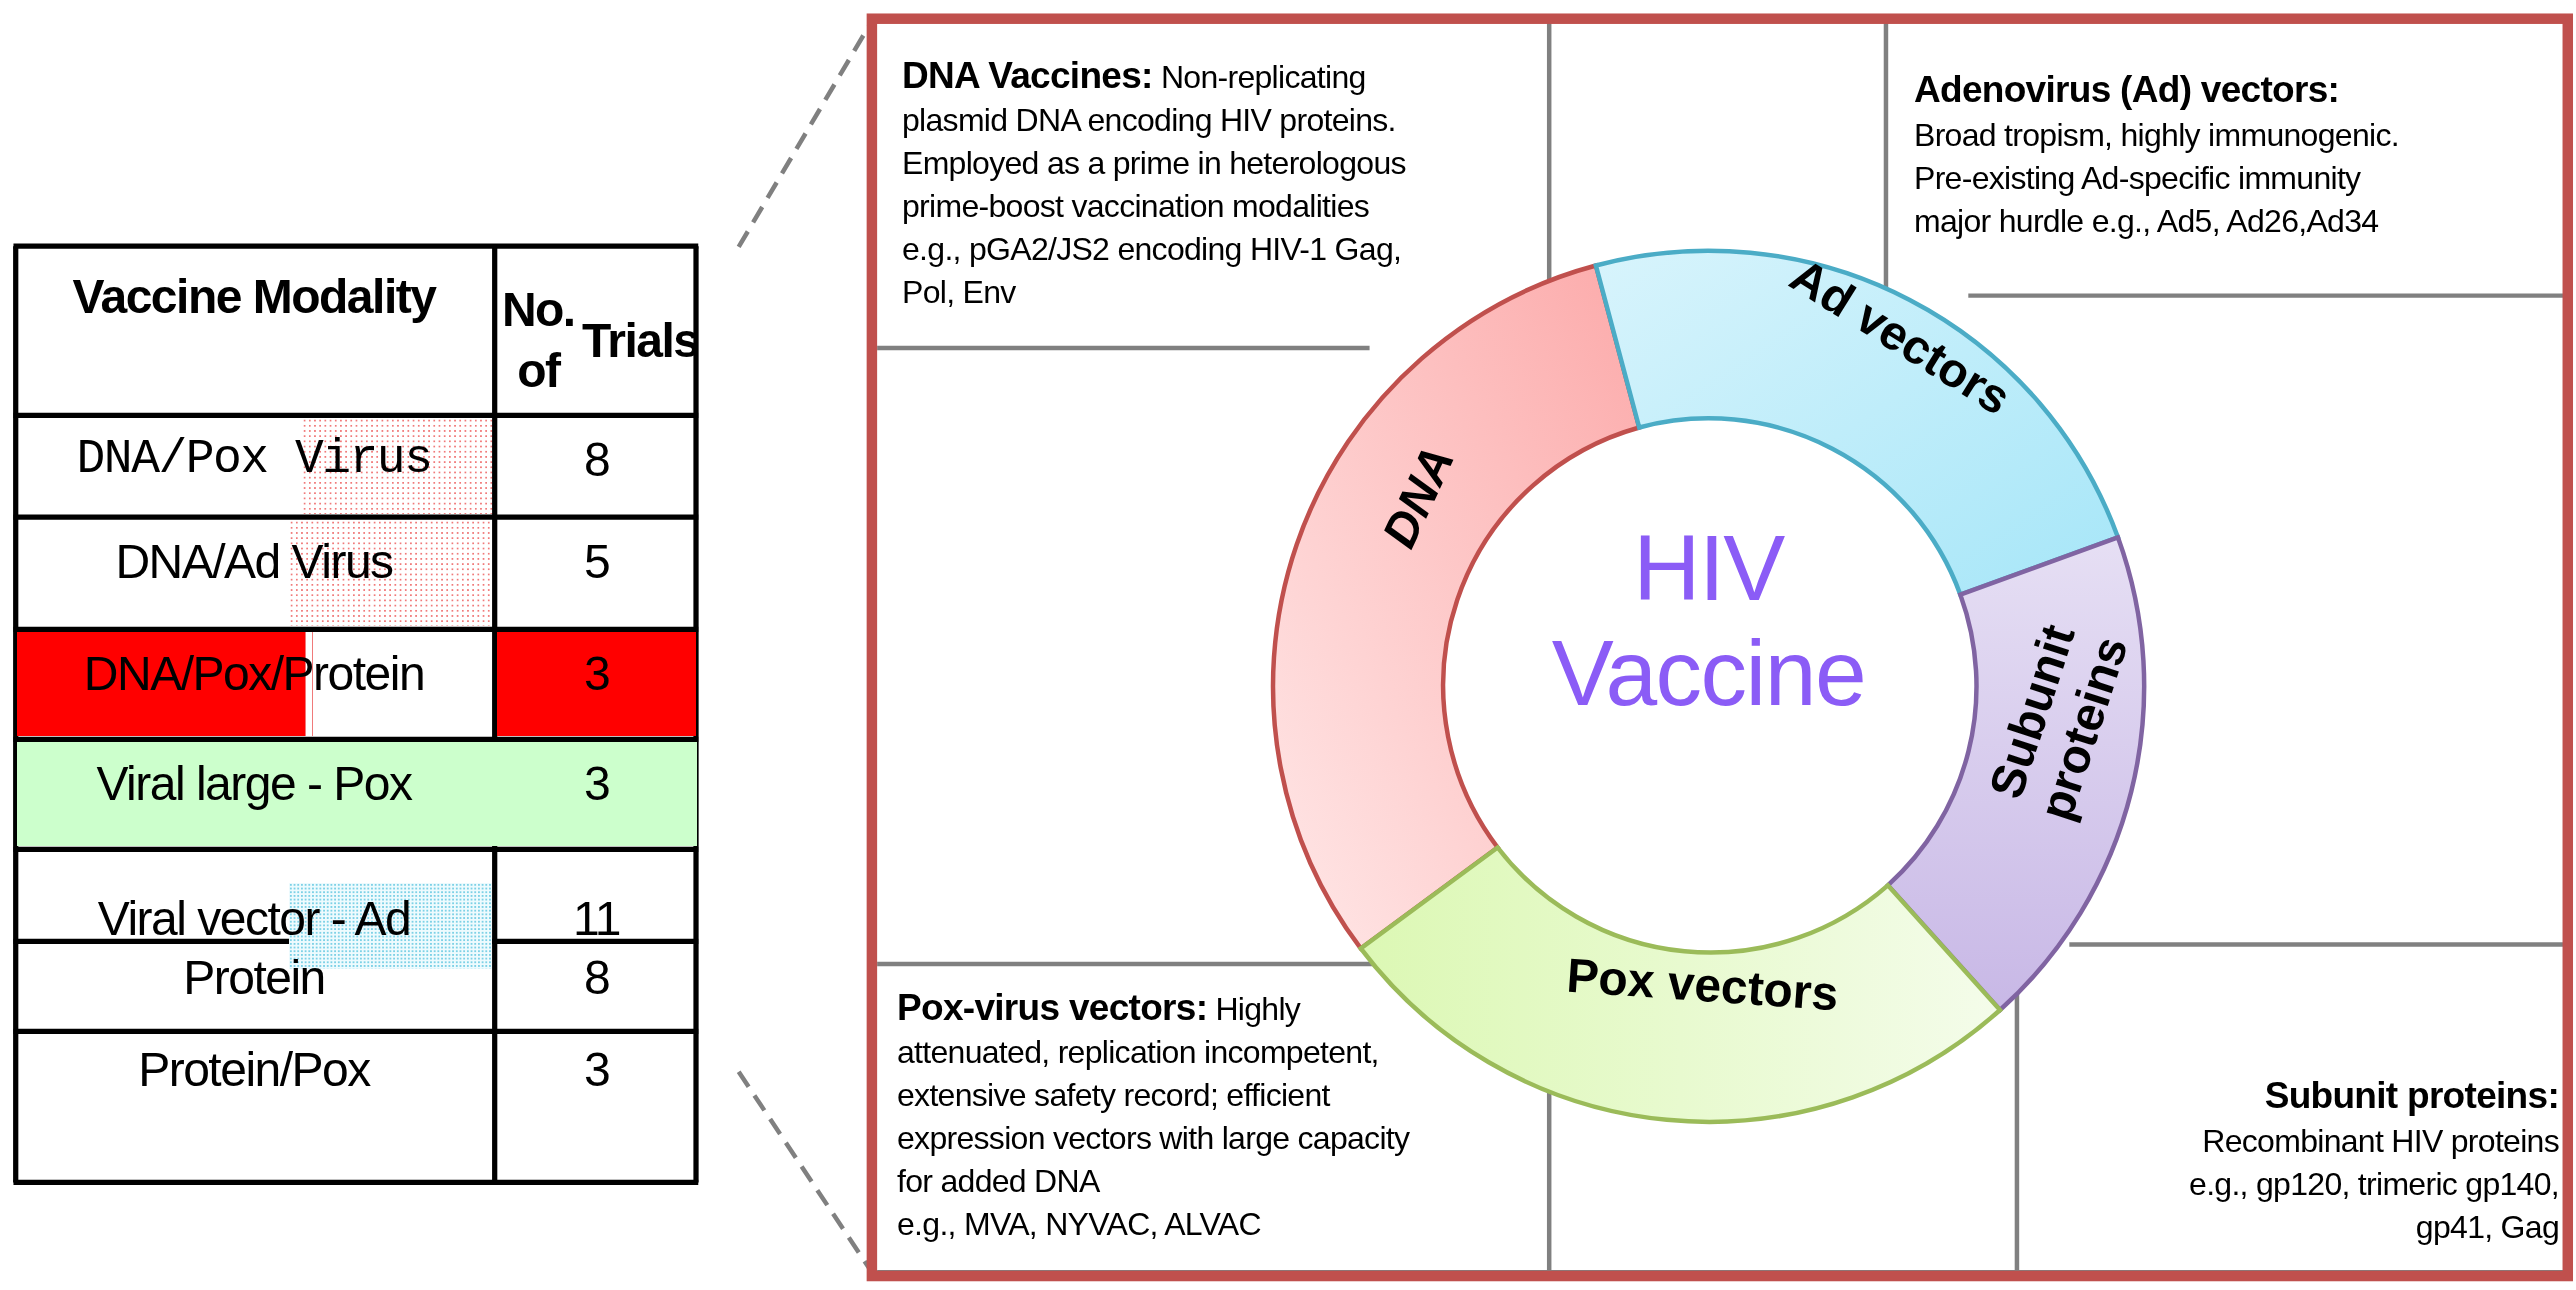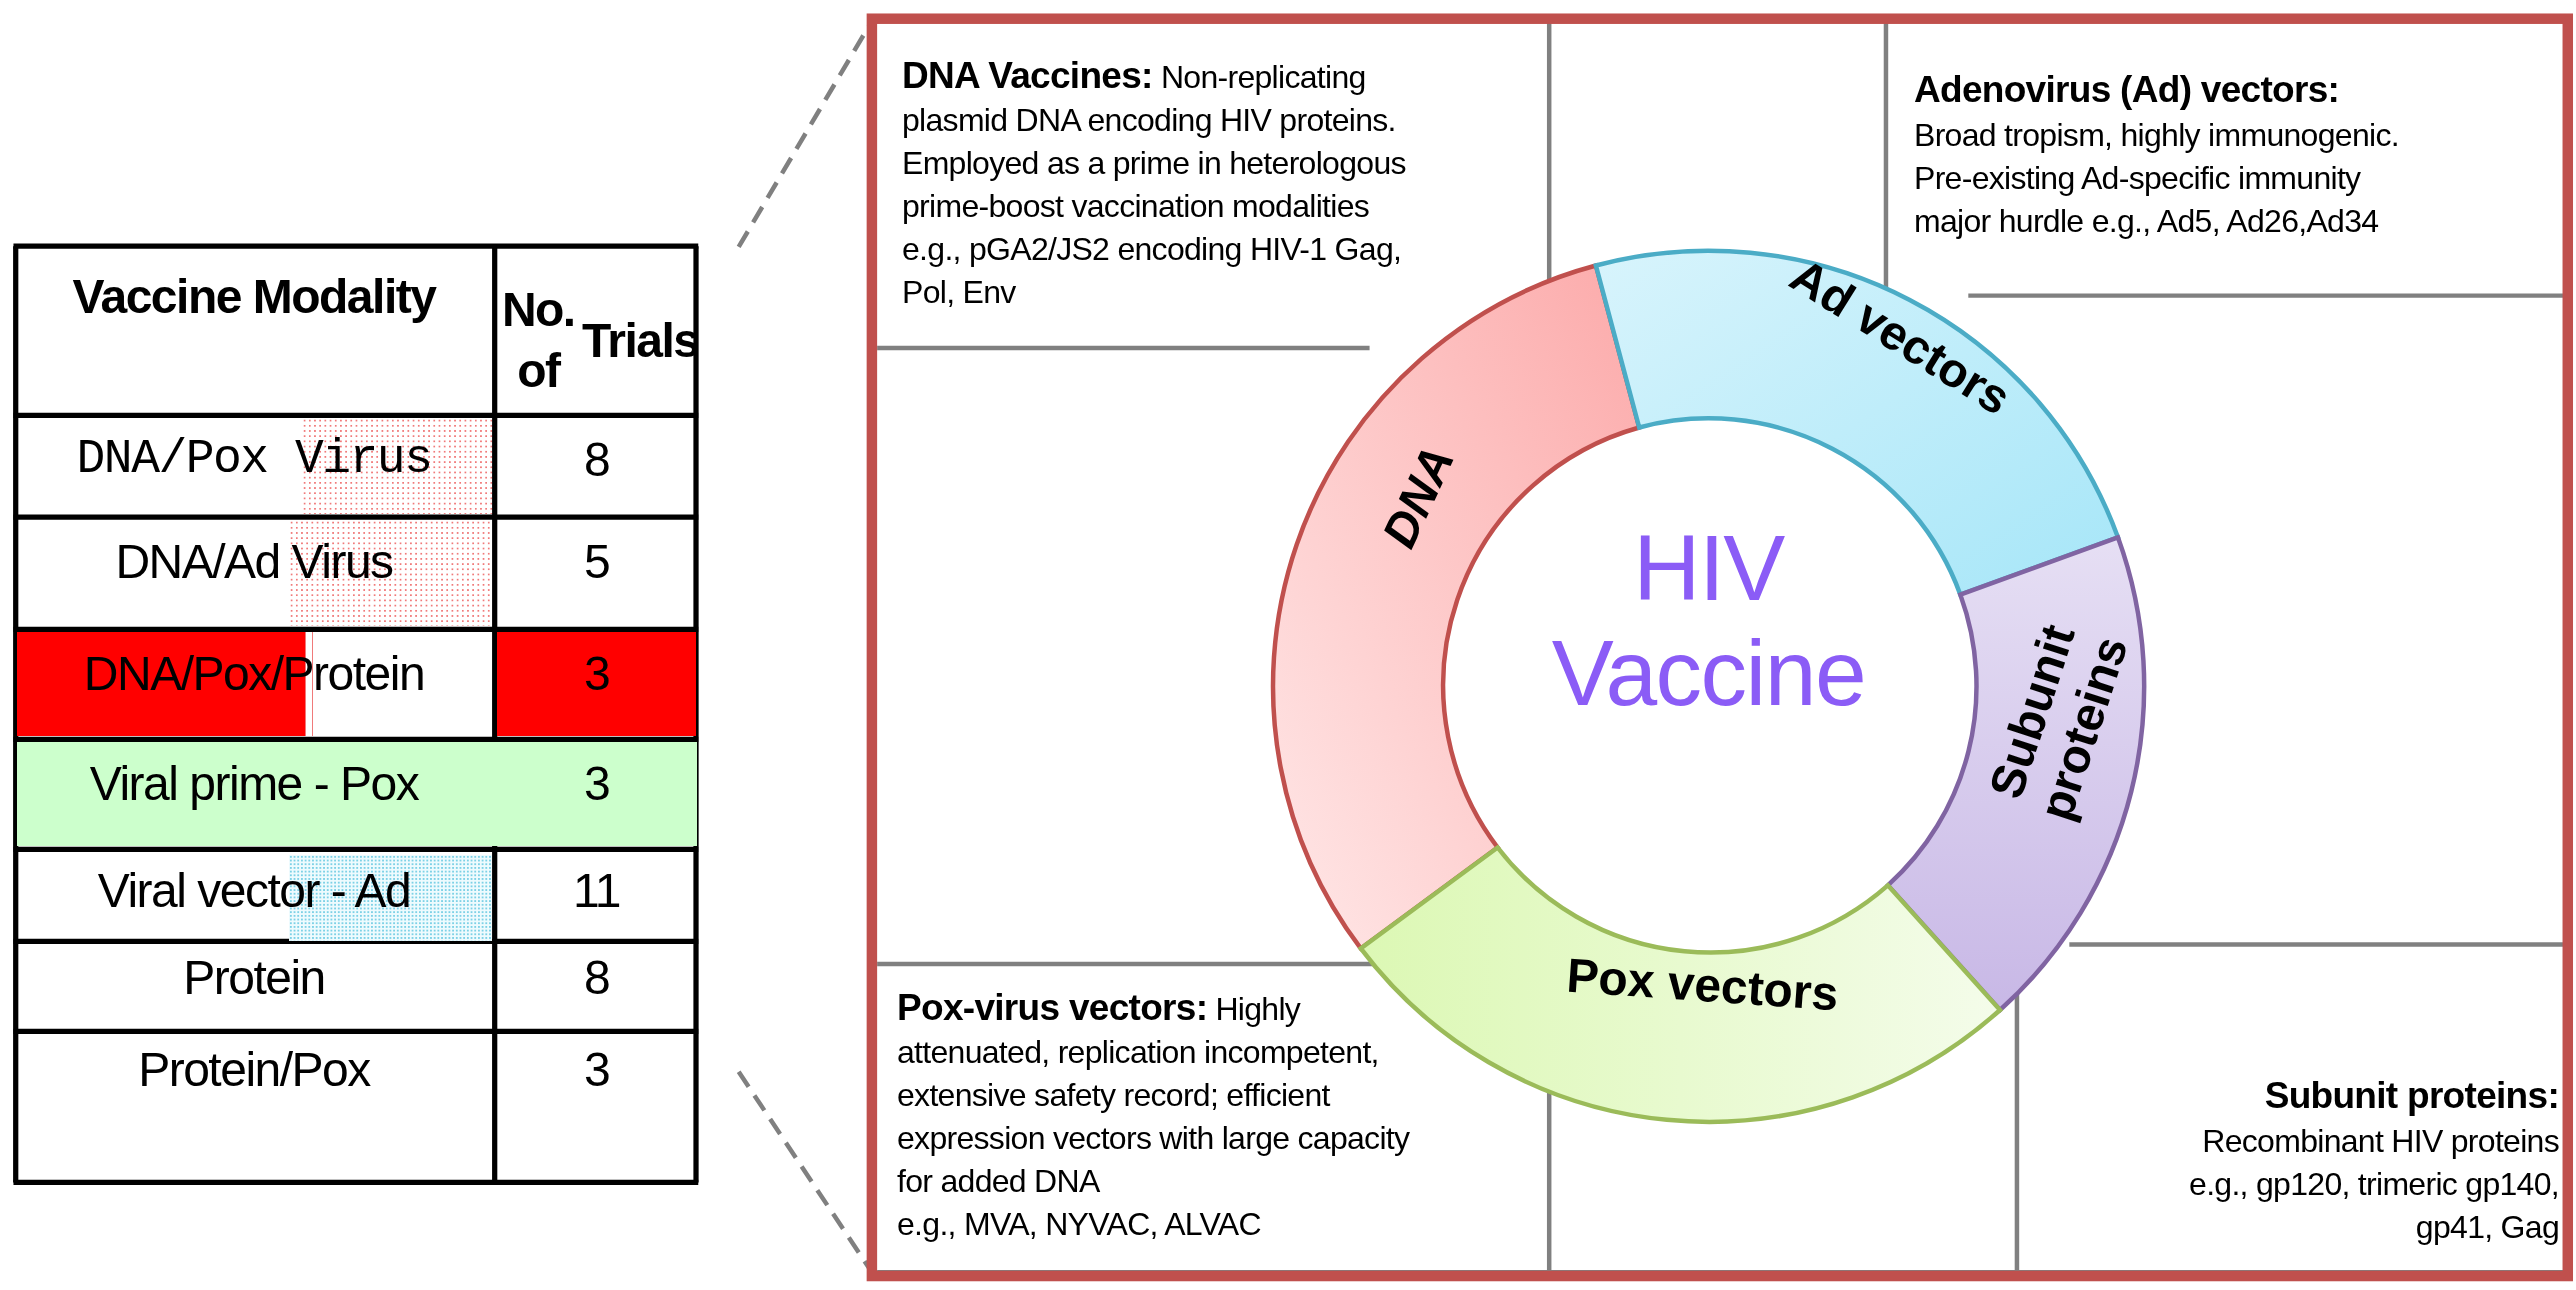--- a/index.html
+++ b/index.html
@@ -126,25 +126,25 @@
     <div class="row body" style="top:383px;height:110px;">
       <div style="position:absolute;left:3px;top:3px;width:288px;height:104px;background:#ff0000;"></div>
       <div style="position:absolute;left:291px;top:3px;width:6px;height:104px;border-left:1.5px solid #f07a7a;border-right:1.5px solid #f07a7a;"></div>
       <div style="position:absolute;left:483px;top:3px;width:199px;height:104px;background:#ff0000;"></div>
       <div class="cell c1">DNA/Pox/Protein</div>
       <div class="cell c2">3</div>
     </div>
 
     <div class="row body" style="top:493px;height:110px;">
       <div style="position:absolute;left:3px;top:3px;width:680px;height:104px;background:#ccffcc;"></div>
-      <div class="cell c1">Viral prime - Pox</div>
+      <div class="cell c1">Viral large - Pox</div>
       <div class="cell c2">3</div>
     </div>
 
-    <div class="row body" style="top:606px;height:92px;padding-left:20px;">
+    <div class="row body" style="top:634px;height:92px;padding-left:20px;">
       <div style="position:absolute;left:275px;top:3px;width:203px;height:86px;" class="dots-blue"></div>
       <div class="cell c1" style="padding-top:10.5px;">Viral vector - Ad</div>
       <div class="cell c2" style="padding-top:10.5px;">11</div>
     </div>
 
     <div class="row body" style="top:695px;height:90px;">
       <div class="cell c1" style="padding-top:9px;">Protein</div>
       <div class="cell c2" style="padding-top:9px;">8</div>
     </div>
 

